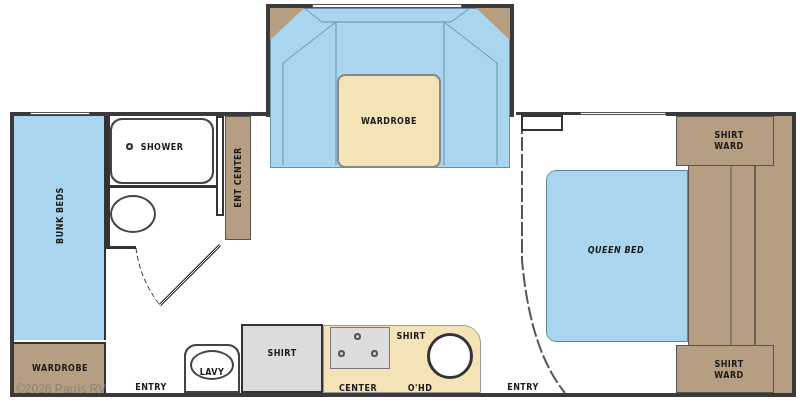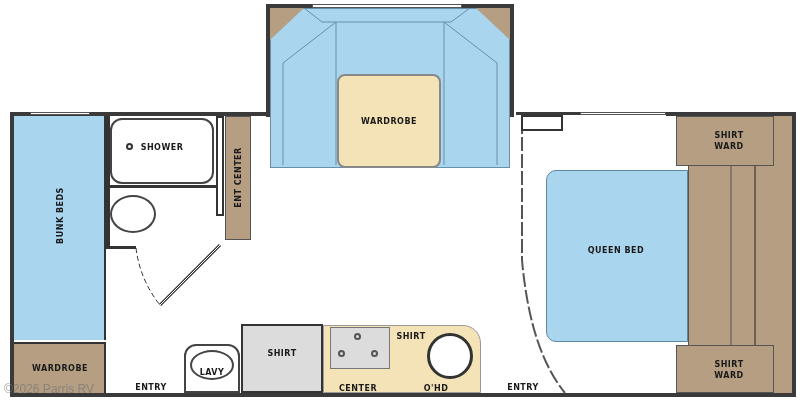--- a/index.html
+++ b/index.html
@@ -75,38 +75,38 @@
 <div class="lbl" style="left:241px;top:348px;width:82px;">SHIRT</div>
 
 <div class="abs cream" style="left:323px;top:325px;width:158px;height:68px;border-radius:0 18px 0 0;border:1px solid #999;"></div>
 <div class="abs grey" style="left:330px;top:327px;width:60px;height:42px;border:1px solid #777;"></div>
 <div class="abs" style="left:354px;top:333px;width:7px;height:7px;border:2px solid #555;border-radius:50%;"></div>
 <div class="abs" style="left:338px;top:350px;width:7px;height:7px;border:2px solid #555;border-radius:50%;"></div>
 <div class="abs" style="left:371px;top:350px;width:7px;height:7px;border:2px solid #555;border-radius:50%;"></div>
 <div class="abs" style="left:427px;top:333px;width:46px;height:46px;border:3px solid #333;border-radius:50%;background:#fff;"></div>
 <div class="lbl" style="left:388px;top:331px;width:46px;">SHIRT</div>
 <div class="lbl" style="left:330px;top:383px;width:56px;">CENTER</div>
-<div class="lbl" style="left:400px;top:383px;width:40px;margin-left:16px;">O'HD</div>
+<div class="lbl" style="left:400px;top:383px;width:40px;">O'HD</div>
 
 <div class="lbl" style="left:126px;top:382px;width:50px;">ENTRY</div>
 <div class="lbl" style="left:498px;top:382px;width:50px;">ENTRY</div>
 
 <svg width="800" height="403">
   <path d="M522,120 L522,260 Q530,350 565,393" fill="none" stroke="#555" stroke-width="2" stroke-dasharray="14,3"></path>
   <rect x="522" y="116" width="40" height="14" fill="none" stroke="#333" stroke-width="2"></rect>
 </svg>
 
 <div class="abs blue" style="left:546px;top:170px;width:142px;height:172px;border-radius:10px 0 0 10px;border:1px solid #5e87a3;"></div>
-<div class="lbl" style="left:556px;top:245px;width:120px;">QUEEN BED</div>
+<div class="lbl" style="left:556px;top:245px;width:120px;font-style:italic;">QUEEN BED</div>
 
 <div class="abs tan" style="left:688px;top:116px;width:104px;height:277px;border-left:1px solid #555;"></div>
 <svg width="800" height="403">
   <line x1="731" y1="116" x2="731" y2="393" stroke="#555"></line>
   <line x1="755" y1="116" x2="755" y2="393" stroke="#222"></line>
 </svg>
 <div class="abs tan" style="left:676px;top:116px;width:98px;height:50px;border:1px solid #555;"></div>
 <div class="lbl" style="left:704px;top:130px;width:50px;">SHIRT</div>
 <div class="lbl" style="left:704px;top:141px;width:50px;">WARD</div>
 <div class="abs tan" style="left:676px;top:345px;width:98px;height:48px;border:1px solid #555;"></div>
 <div class="lbl" style="left:704px;top:359px;width:50px;">SHIRT</div>
 <div class="lbl" style="left:704px;top:370px;width:50px;">WARD</div>
 
-<div class="abs" style="left:4px;top:382px;font-size:12px;color:rgba(120,120,120,0.7);font-family:'Liberation Sans',sans-serif;">©2026 Parris RV</div>
+<div class="abs" style="left:16px;top:382px;font-size:12px;color:rgba(120,120,120,0.7);font-family:'Liberation Sans',sans-serif;">©2026 Parris RV</div>
 
 </body></html>

